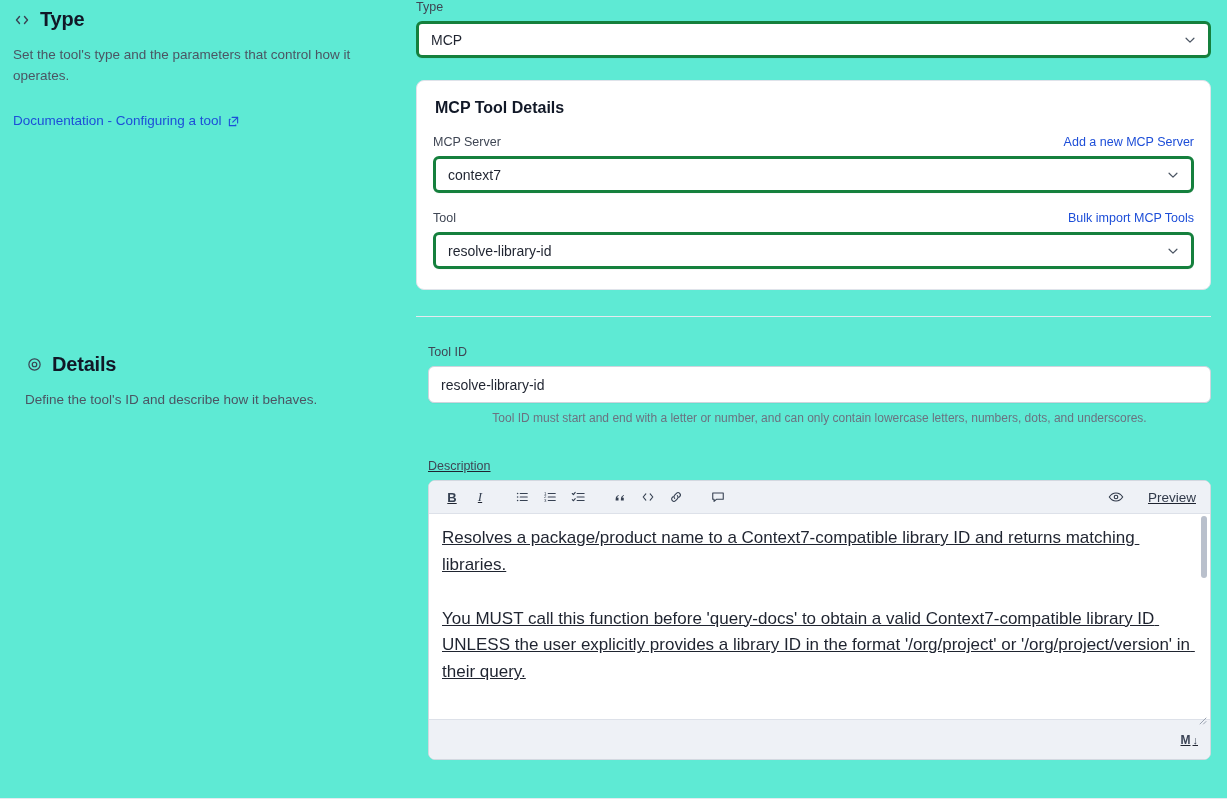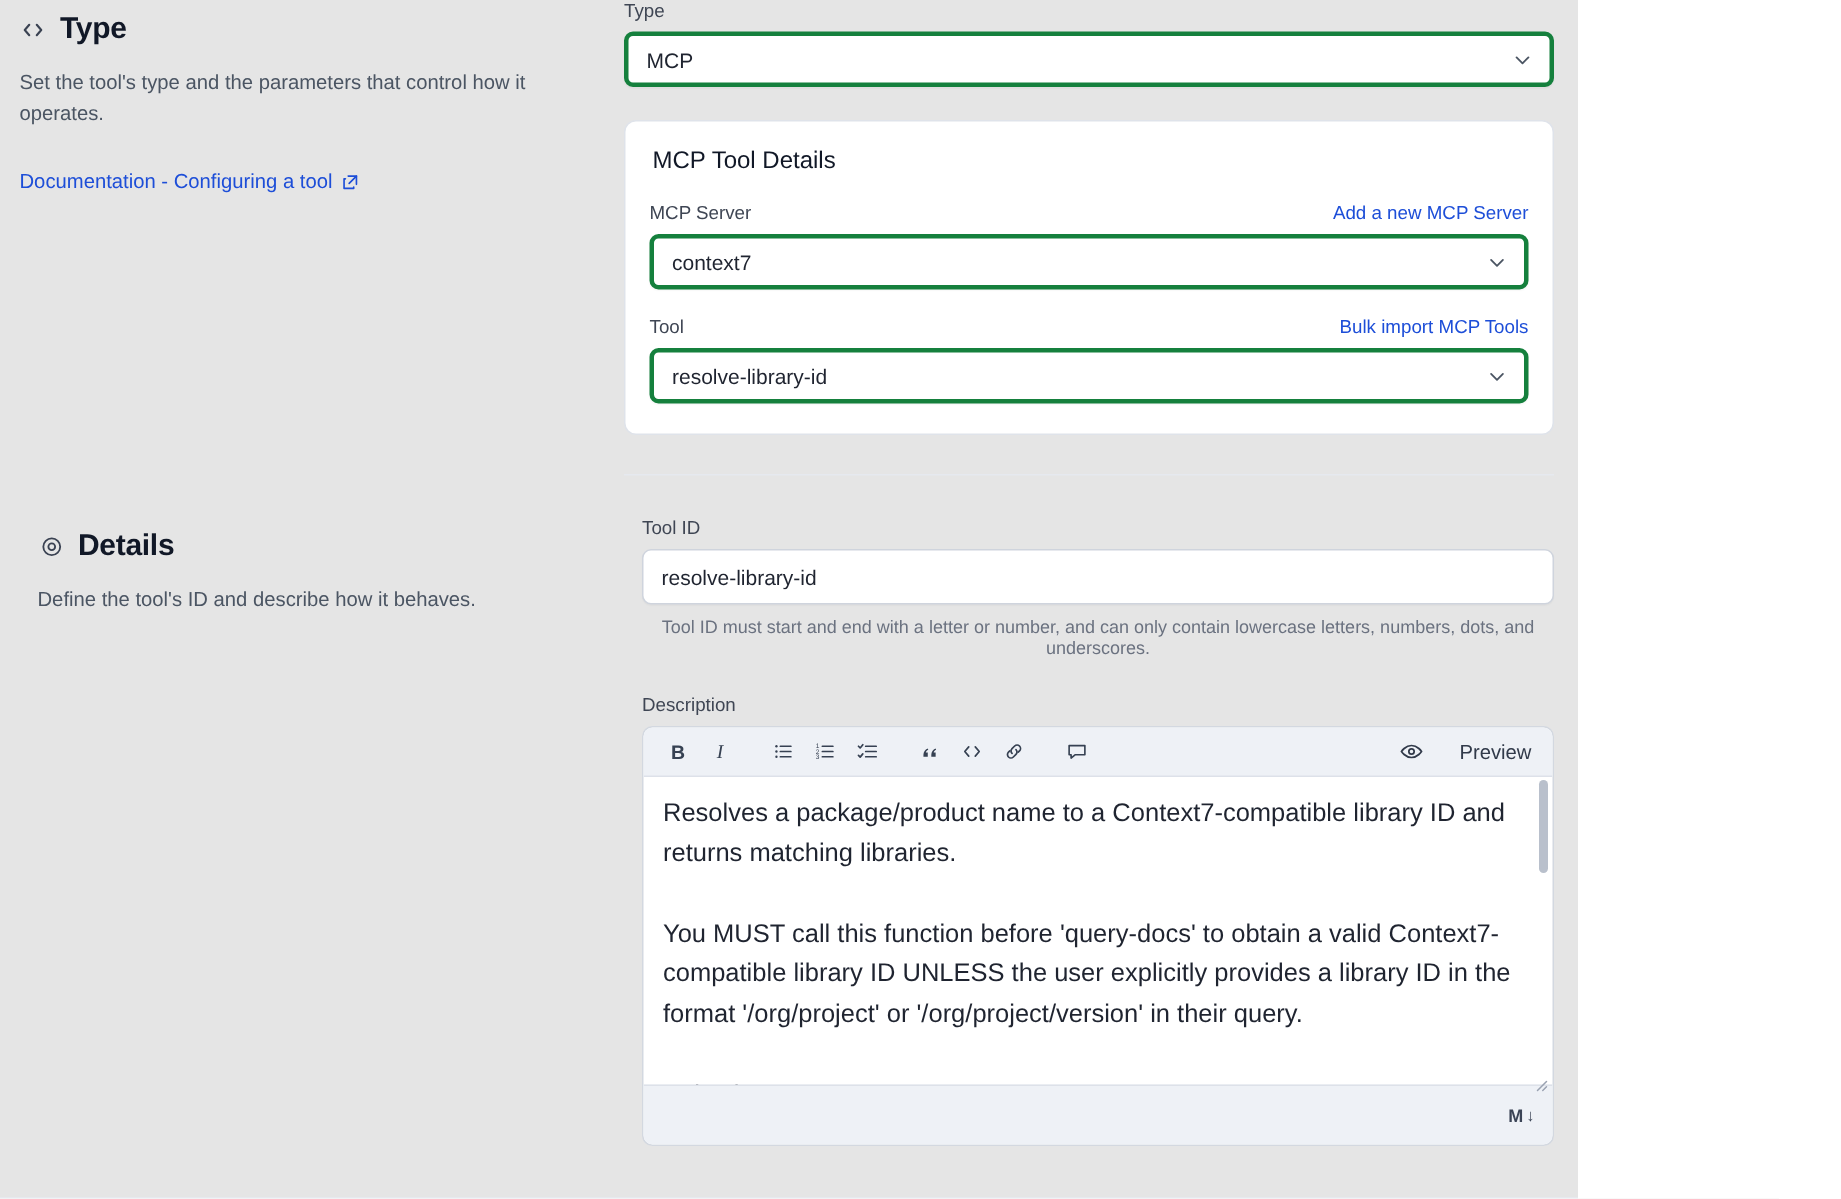--- a/index.html
+++ b/index.html
@@ -6,23 +6,23 @@
   html, body {
     margin: 0; padding: 0;
     width: 1227px; height: 799px;
     background: #ffffff;
     font-family: "Liberation Sans", sans-serif;
     color: #1f2430;
     overflow: hidden;
   }
   .page {
     position: relative;
-    width: 1052px;
+    width: 1227px;
     height: 799px;
-    background: #e5e5e5;
+    background: #5eead4;
   }
 
   
   .section {
     display: flex;
     padding: 0 0 0 0;
   }
   .section-left {
     width: 416px;
     padding-left: 13px;
@@ -134,21 +134,21 @@
   
   .panel {
     margin-top: 22px;
     border: 1px solid #dfe3ea;
     border-radius: 8px;
     background: #fff;
     padding: 16px 16px 20px 16px;
   }
   .panel-title {
     font-size: 16px;
-    font-weight: normal;
+    font-weight: bold;
     color: #111827;
     margin: 2px 0 18px 2px;
   }
   .panel-field { margin-top: 18px; }
   .panel-field:first-of-type { margin-top: 0; }
 
   
   .divider {
     height: 1px;
     background: #e6e9ef;
@@ -340,21 +340,21 @@
       <div class="sec-desc">Define the tool's ID and describe how it behaves.</div>
     </div>
 
     <div class="section-right">
       <div>
         <label class="field-label">Tool ID</label>
         <input class="text-input" type="text" value="resolve-library-id" style="">
         <div class="help-text">Tool ID must start and end with a letter or number, and can only contain lowercase letters, numbers, dots, and underscores.</div>
       </div>
 
-      <div style="margin-top:24px;">
+      <div style="margin-top:34px;text-decoration:underline;">
         <label class="field-label">Description</label>
         <div class="editor-wrap">
           <div class="editor-toolbar">
             <div class="tb-btn" style="font-weight:bold;">B</div>
             <div class="tb-btn" style="font-style:italic;font-family:'Liberation Serif',serif;">I</div>
             <div class="tb-sep"></div>
             <div class="tb-btn">
               <svg viewBox="0 0 16 16" width="14" height="14" fill="none" stroke="currentColor" stroke-width="1.3" stroke-linecap="round">
                 <circle cx="3" cy="4" r="0.9" fill="currentColor" stroke="none"></circle>
                 <circle cx="3" cy="8" r="0.9" fill="currentColor" stroke="none"></circle>

